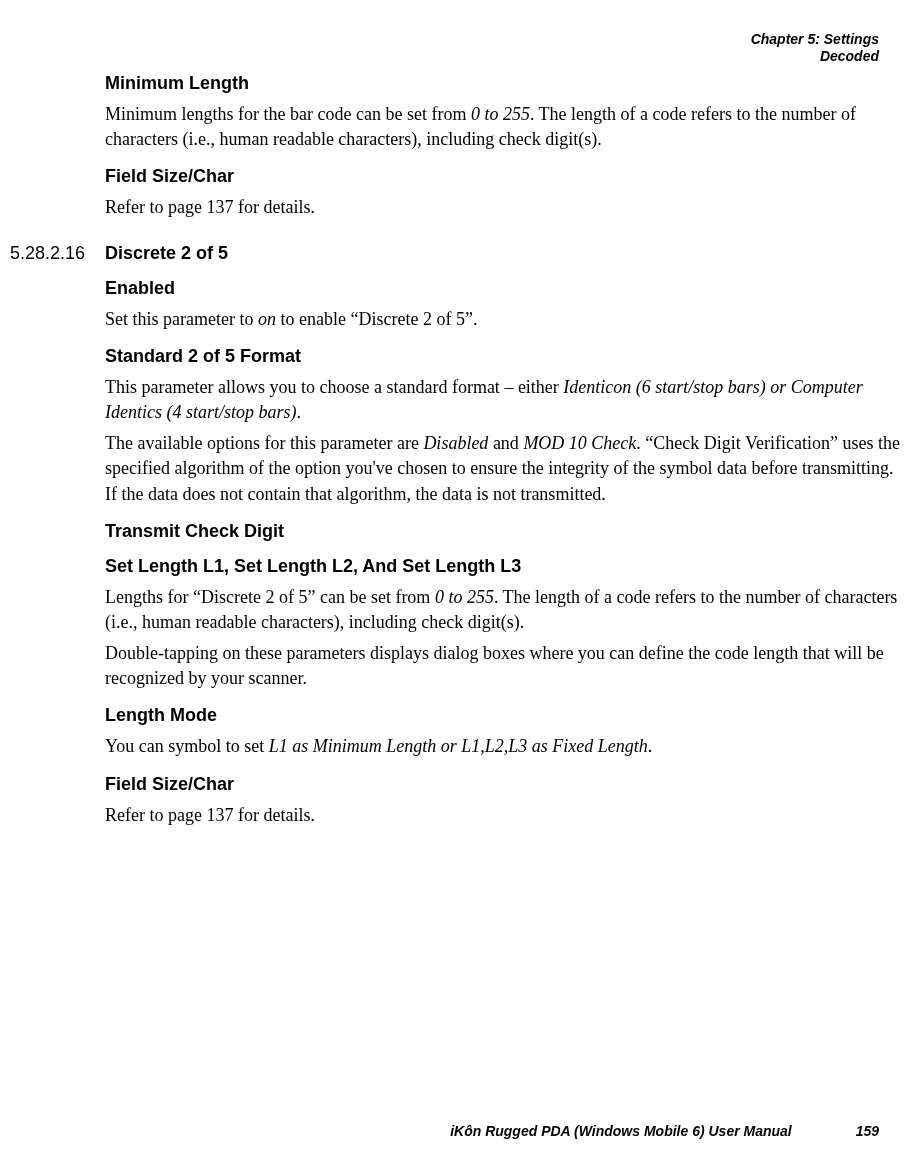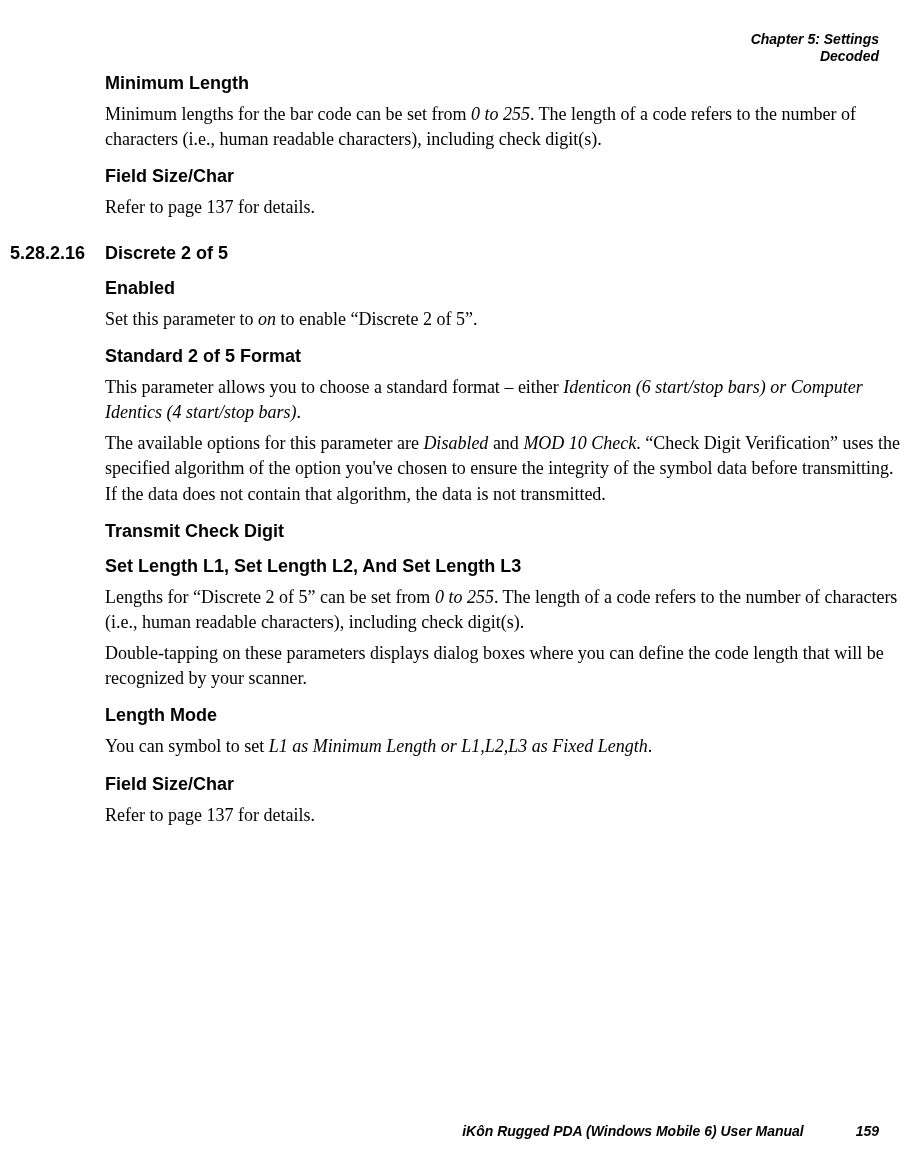--- a/index.html
+++ b/index.html
@@ -29,21 +29,21 @@
     .content {
       position: absolute;
       left: 105px;
       right: 10px;
       top: 65px;
     }
     .section-number {
       position: absolute;
       left: 10px;
       font-family: 'Trebuchet MS', 'Segoe UI', sans-serif;
-      font-weight: bold;
+      font-weight: normal;
       font-size: 18px;
     }
     .heading-row {
       position: relative;
     }
     h2 {
       font-family: 'Trebuchet MS', 'Segoe UI', sans-serif;
       font-weight: bold;
       font-size: 18px;
       margin-bottom: 8px;
@@ -67,21 +67,21 @@
     .footer {
       position: absolute;
       bottom: 22px;
       right: 40px;
       font-family: 'Trebuchet MS', 'Segoe UI', sans-serif;
       font-style: italic;
       font-weight: bold;
       font-size: 14px;
     }
     .page-num {
-      margin-left: 48px;
+      margin-left: 60px;
     }
     .first-heading {
       margin-top: 8px;
     }
     .section-container {
       position: relative;
       margin-top: 22px;
     }
   </style>
 </head>

